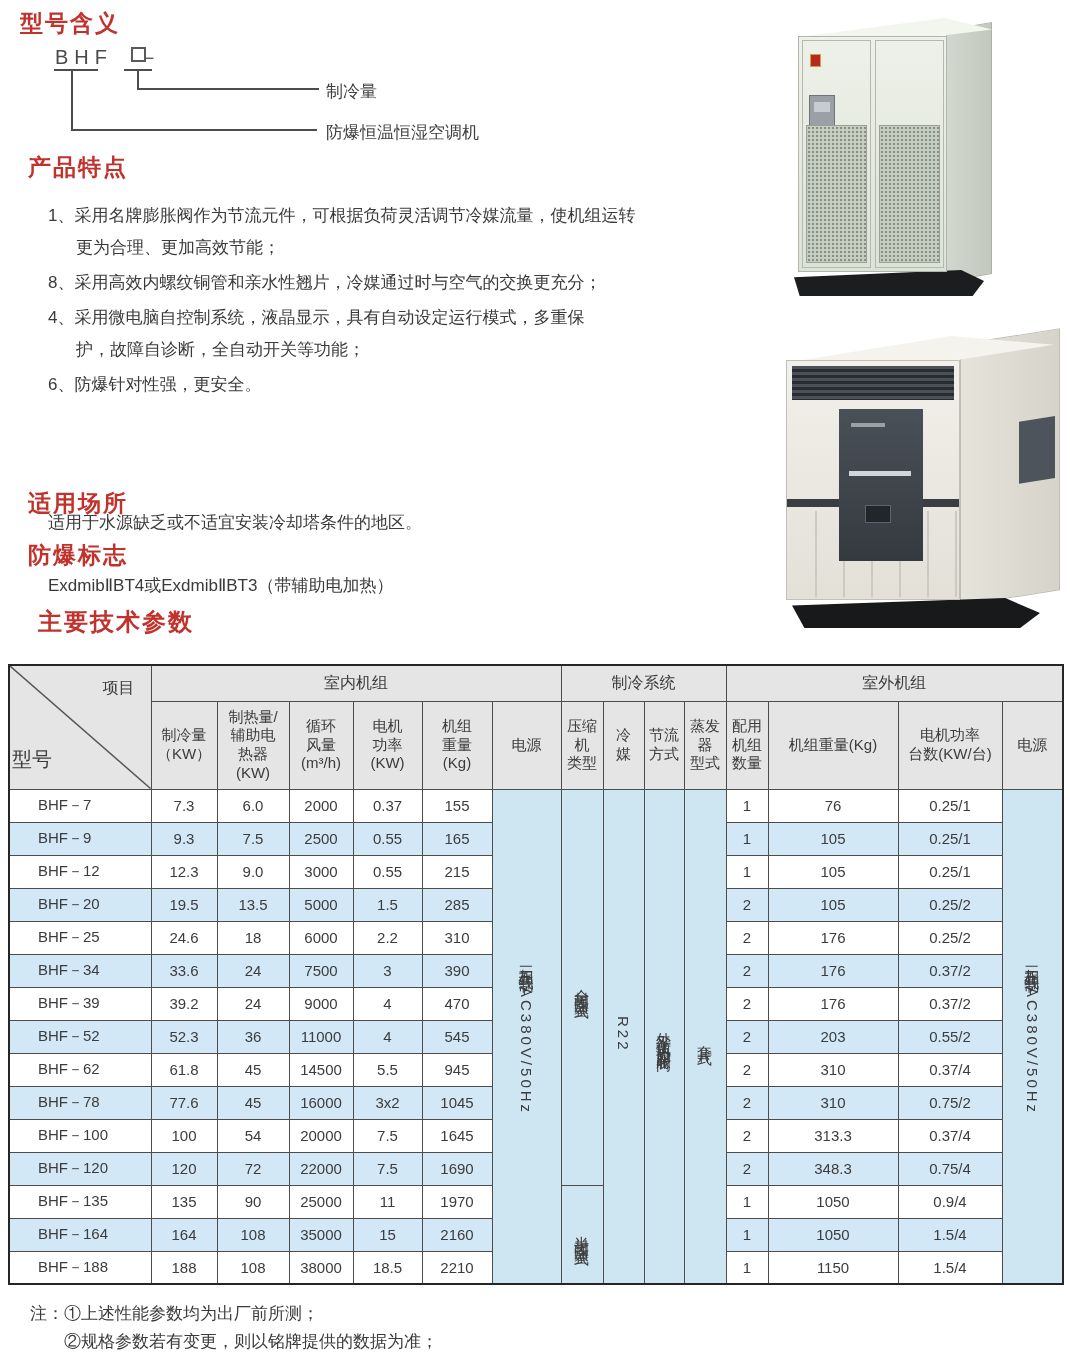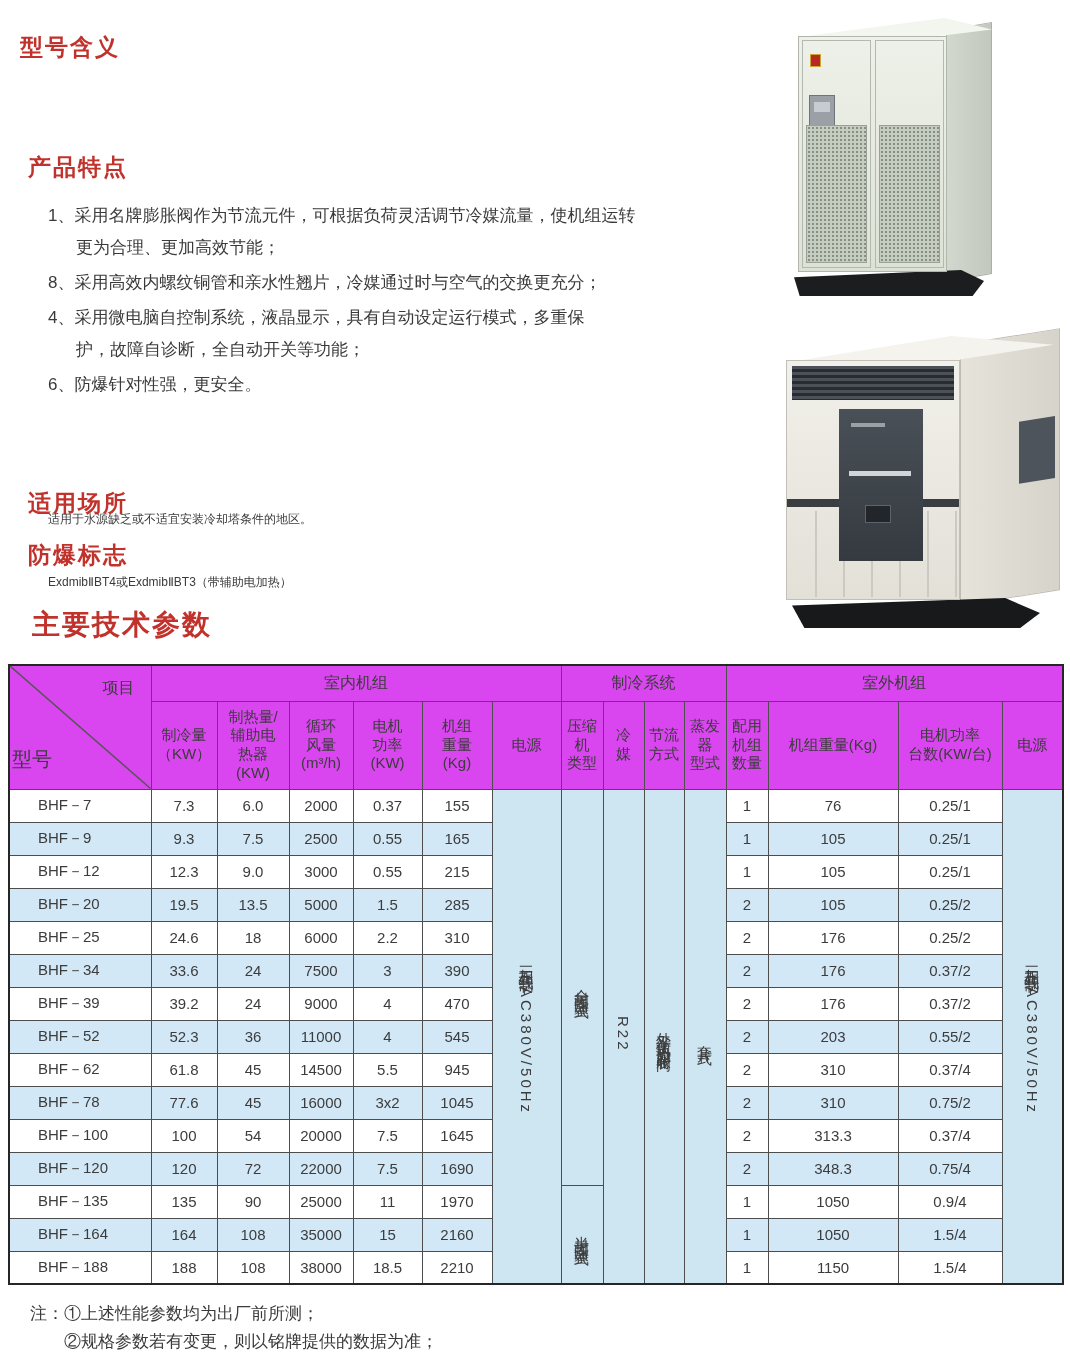--- a/index.html
+++ b/index.html
@@ -10,21 +10,21 @@
 
   
   .diag { position:absolute; left:0; top:0; width:520px; height:150px; }
   .diag .code { position:absolute; left:55px; top:44px; font-size:20px; letter-spacing:6px; color:#4a4a4a; }
   .diag .box { position:absolute; left:131px; top:47px; width:15px; height:15px; border:2px solid #5a5a5a; }
   .dline { position:absolute; background:#4d4d4d; }
   .diag .lbl { position:absolute; font-size:17px; color:#3f3f3f; }
 
   .feat-list { position:absolute; left:48px; top:200px; width:628px; }
   .feat { font-size:17px; line-height:32px; margin-bottom:3px; padding-left:28px; text-indent:-28px; white-space:pre-line; color:#3a3a3a; }
-  .body-text { position:absolute; font-size:12px; color:#3a3a3a; }
+  .body-text { position:absolute; font-size:17px; color:#3a3a3a; }
 
   
   .photo { position:absolute; }
   .p1-top   { position:absolute; left:6px; top:6px; width:198px; height:30px; background:#f3f5ef;
               clip-path:polygon(2% 64%, 76% 0, 100% 38%, 24% 100%); }
   .p1-side  { position:absolute; left:158px; top:18px; width:46px; height:252px; background:linear-gradient(90deg,#d3d8cf,#c2c8bd);
               transform:skewY(-10deg); transform-origin:top left; border:1px solid #aab0a6; }
   .p1-front { position:absolute; left:10px; top:24px; width:149px; height:236px;
               background:linear-gradient(180deg,#eef1e9,#dde2d6); border:1px solid #b0b6ab; }
   .p1-door  { position:absolute; top:3px; width:69px; height:228px; border:1px solid #b3b9ae; }
@@ -57,21 +57,21 @@
               background:repeating-linear-gradient(90deg, transparent 0 26px, #ccc9c0 26px 28px); }
   .p2-base  { position:absolute; left:14px; top:266px; width:248px; height:30px; background:#17191a;
               clip-path:polygon(0 25%, 86% 0, 100% 50%, 92% 100%, 5% 100%); }
 
   
   table.spec { position:absolute; left:8px; top:664px; width:1054px; border-collapse:collapse;
                table-layout:fixed; font-size:15px; color:#3c3c3c; }
   .spec th, .spec td { border:1px solid #4d4d4d; text-align:center; vertical-align:middle;
                white-space:pre-line; font-weight:normal; padding:0; }
   .spec { border:2px solid #262626; }
-  .spec th { background:#d946ef; }
+  .spec th { background:#e5e5e5; }
   .spec thead tr.g th { height:36px; font-size:16px; }
   .spec thead tr.s th { height:88px; line-height:1.25; }
   .corner { position:relative; }
   .corner svg { position:absolute; left:0; top:0; width:100%; height:100%; }
   .corner .c-top { position:absolute; right:16px; top:12px; font-size:16px; }
   .corner .c-bot { position:absolute; left:2px; bottom:16px; font-size:20px; }
   .spec tbody td { height:33px; }
   .spec tbody tr.rb td { background:#d2e8f7; }
   .spec tbody td.mcell { background:#cee5f2; }
   .vtext { writing-mode:vertical-rl; text-orientation:mixed; letter-spacing:3px; line-height:1;
@@ -79,40 +79,52 @@
   td.model { text-align:left; padding-left:28px; }
 
   .notes { position:absolute; left:30px; top:1300px; font-size:17px; color:#3a3a3a; display:flex; }
   .notes .nl { line-height:28px; }
 </style>
 </head>
 <body>
 
 <div class="page">
 
-  <div class="red-h" style="left:20px; top:8px;margin-top:24px;">型号含义</div>
-
+  <div class="red-h" style="left:20px; top:8px;">型号含义</div>
+
+  <div class="diag" style="left:0; top:0;">
+    <span class="code">BHF　－</span>
+    <span class="box"></span>
+    <div class="dline" style="left:54px; top:69px; width:44px; height:2px;"></div>
+    <div class="dline" style="left:124px; top:69px; width:28px; height:2px;"></div>
+    <div class="dline" style="left:137px; top:71px; width:2px; height:18px;"></div>
+    <div class="dline" style="left:137px; top:88px; width:182px; height:2px;"></div>
+    <div class="dline" style="left:71px; top:71px; width:2px; height:60px;"></div>
+    <div class="dline" style="left:71px; top:129px; width:246px; height:2px;"></div>
+    <span class="lbl" style="left:326px; top:80px;">制冷量</span>
+    <span class="lbl" style="left:326px; top:121px;">防爆恒温恒湿空调机</span>
+  </div>
 
   <div class="red-h" style="left:28px; top:152px;">产品特点</div>
   <div class="feat-list">
     <div class="feat">1、采用名牌膨胀阀作为节流元件，可根据负荷灵活调节冷媒流量，使机组运转
 更为合理、更加高效节能；</div>
     <div class="feat">8、采用高效内螺纹铜管和亲水性翘片，冷媒通过时与空气的交换更充分；</div>
     <div class="feat">4、采用微电脑自控制系统，液晶显示，具有自动设定运行模式，多重保
 护，故障自诊断，全自动开关等功能；</div>
     <div class="feat">6、防爆针对性强，更安全。</div>
   </div>
 
   <div class="red-h" style="left:28px; top:488px;">适用场所</div>
   <div class="body-text" style="left:48px; top:511px;">适用于水源缺乏或不适宜安装冷却塔条件的地区。</div>
 
   <div class="red-h" style="left:28px; top:540px;">防爆标志</div>
   <div class="body-text" style="left:48px; top:574px;">ExdmibⅡBT4或ExdmibⅡBT3（带辅助电加热）</div>
 
-  <div class="red-h" style="left:32px; top:606px; font-size:28px;text-align:right;">主要技术参数</div>
+  <div class="red-h" style="left:38px; top:606px; font-size:24px;text-align:right;">主要技术参数</div>
 
   <div class="photo" style="left:788px; top:12px; width:212px; height:292px;">
     <div class="p1-side"></div>
     <div class="p1-top"></div>
     <div class="p1-base"></div>
     <div class="p1-front">
       <div class="p1-door" style="left:3px;">
         <div class="p1-btn"></div>
         <div class="p1-disp">
             <i></i>

